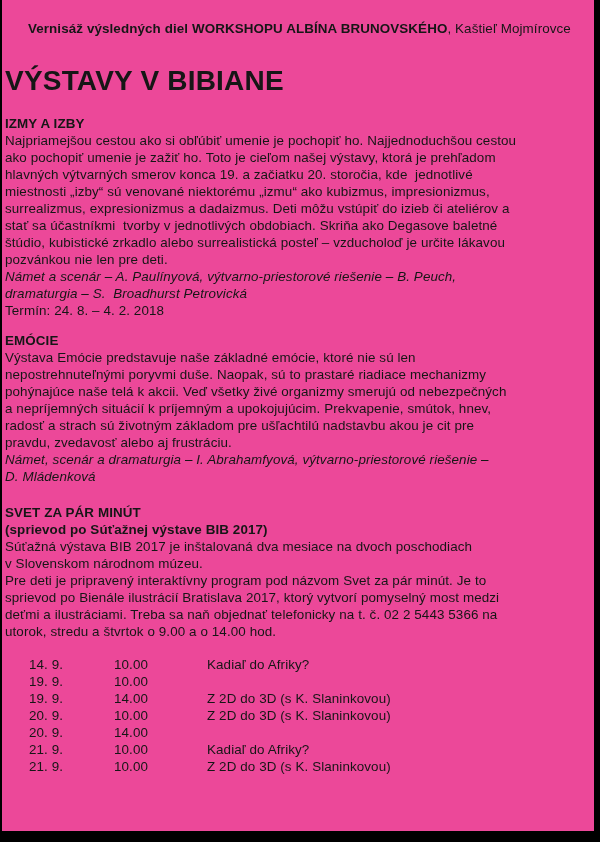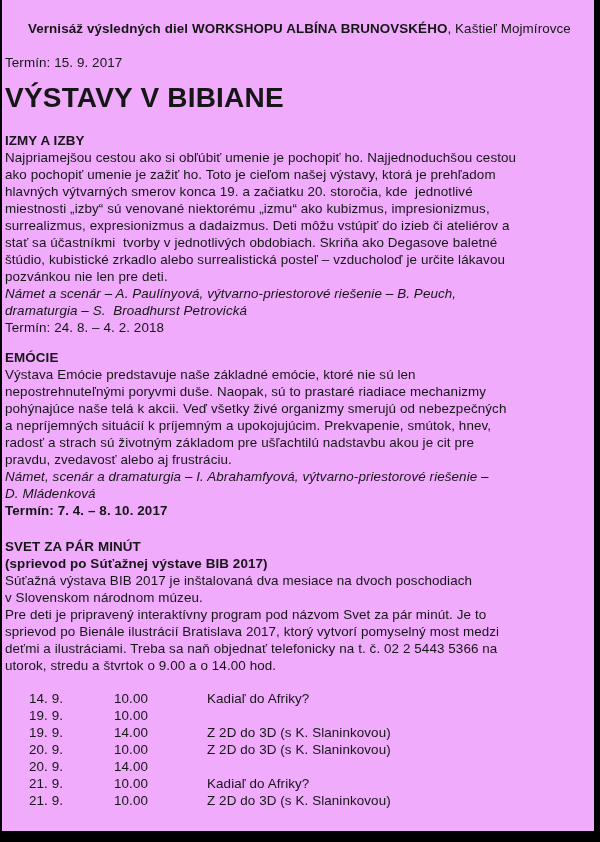--- a/index.html
+++ b/index.html
@@ -6,21 +6,21 @@
   html, body { width: 600px; height: 842px; overflow: hidden; }
   body {
     font-family: "Liberation Sans", "DejaVu Sans", sans-serif;
     background: #ffffff;
     color: #161616;
     position: relative;
   }
   .page {
     position: absolute;
     inset: 0;
-    background: #f0abfc;
+    background: #ec4899;
   }
   .content {
     position: absolute;
     top: 3px; left: 5px; right: 10px;
   }
   .t {
     font-size: 13.4px;
     line-height: 17px;
     white-space: pre-wrap;
     letter-spacing: 0.1px;
@@ -59,21 +59,20 @@
 </style>
 </head>
 <body>
 
 <div class="page">
   <div class="content">
 
     <div class="t">
       <span class="bold">Vernisáž výsledných diel WORKSHOPU ALBÍNA BRUNOVSKÉHO</span><span>, Kaštieľ Mojmírovce</span>
     </div>
-    <div class="t">Termín: 15. 9. 2017</div>
 
     <div class="h1 h1-bibiane">VÝSTAVY V BIBIANE</div>
 
     <div>
       <div class="t bold sec-title">IZMY A IZBY</div>
       <div class="t">Najpriamejšou cestou ako si obľúbiť umenie je pochopiť ho. Najjednoduchšou cestou
 ako pochopiť umenie je zažiť ho. Toto je cieľom našej výstavy, ktorá je prehľadom
 hlavných výtvarných smerov konca 19. a začiatku 20. storočia, kde  jednotlivé
 miestnosti „izby“ sú venované niektorému „izmu“ ako kubizmus, impresionizmus,
 surrealizmus, expresionizmus a dadaizmus. Deti môžu vstúpiť do izieb či ateliérov a
@@ -88,21 +87,20 @@
     <div>
       <div class="t bold sec-emocie-title">EMÓCIE</div>
       <div class="t">Výstava Emócie predstavuje naše základné emócie, ktoré nie sú len
 nepostrehnuteľnými poryvmi duše. Naopak, sú to prastaré riadiace mechanizmy
 pohýnajúce naše telá k akcii. Veď všetky živé organizmy smerujú od nebezpečných
 a nepríjemných situácií k príjemným a upokojujúcim. Prekvapenie, smútok, hnev,
 radosť a strach sú životným základom pre ušľachtilú nadstavbu akou je cit pre
 pravdu, zvedavosť alebo aj frustráciu.</div>
       <div class="t italic">Námet, scenár a dramaturgia – I. Abrahamfyová, výtvarno-priestorové riešenie –
 D. Mládenková</div>
-      <div class="t bold">Termín: 7. 4. – 8. 10. 2017</div>
     </div>
 
 
     <div>
       <div class="t bold prog-title">SVET ZA PÁR MINÚT</div>
       <div class="t bold">(sprievod po Súťažnej výstave BIB 2017)</div>
       <div class="t">Súťažná výstava BIB 2017 je inštalovaná dva mesiace na dvoch poschodiach
 v Slovenskom národnom múzeu.
 Pre deti je pripravený interaktívny program pod názvom Svet za pár minút. Je to
 sprievod po Bienále ilustrácií Bratislava 2017, ktorý vytvorí pomyselný most medzi

